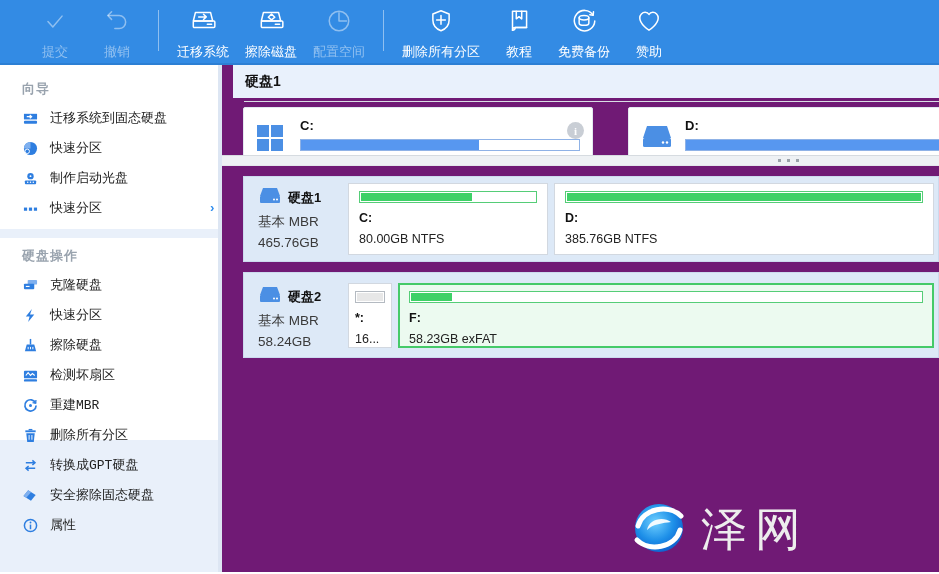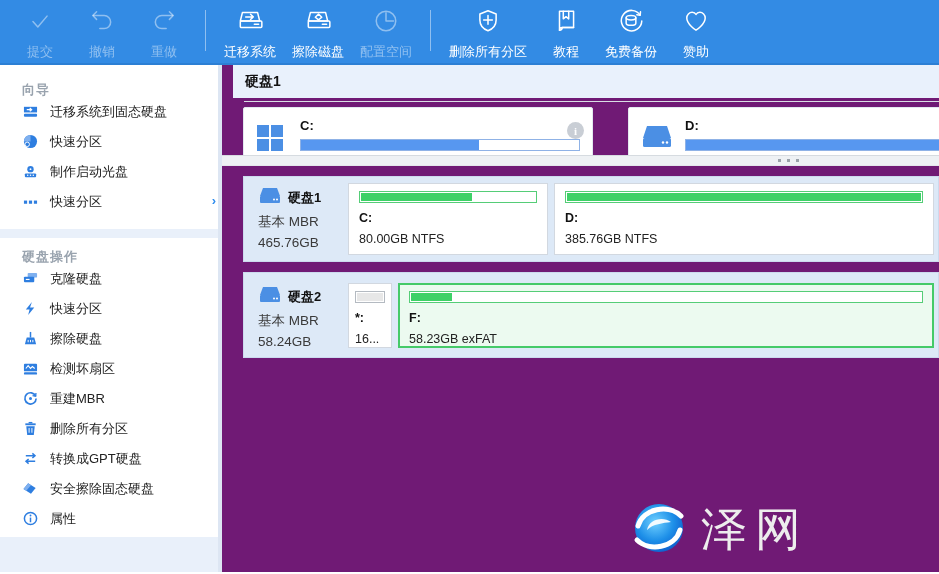--- a/index.html
+++ b/index.html
@@ -1,32 +1,32 @@
 <!DOCTYPE html>
 <html><head>
 <meta charset="utf-8">
 <style>
   * { margin:0; padding:0; box-sizing:border-box; }
   html,body { width:939px; height:574px; overflow:hidden; font-family:"Liberation Sans","DejaVu Sans",sans-serif; background:#fff; }
 
   
-  .toolbar { height:65px; background:#338be4; display:flex; align-items:stretch; padding-left:9px; border-bottom:2px solid #2c7fd4; }
+  .toolbar { height:65px; background:#338be4; display:flex; align-items:stretch; padding-left:24px; border-bottom:2px solid #2c7fd4; }
   .tbtn { min-width:62px; padding:6px 8px 4px; display:flex; flex-direction:column; align-items:center; justify-content:space-between; color:#fff; cursor:default; }
   .tbtn .ticon { height:30px; display:flex; align-items:center; justify-content:center; }
   .tbtn .tlabel { font-size:13px; line-height:15px; white-space:nowrap; }
   .tbtn.disabled { color:rgba(255,255,255,0.45); }
   .tsep { width:1px; background:rgba(255,255,255,0.45); margin:10px 10px 12px; }
   .ticon svg { stroke:currentColor; fill:none; stroke-width:1.4; stroke-linecap:round; stroke-linejoin:round; }
 
   
   .bodywrap { display:flex; height:507px; }
   .sidebar { width:222px; background:#e9f0fa; border-right:4px solid #dde6f3; flex:none; }
-  .side-panel { background:#fff; height:472px; padding-top:12px; }
+  .side-panel { background:#fff; height:375px; padding-top:12px;font-family:Liberation Mono, monospace; }
   .side-heading { height:26px; line-height:26px; padding-left:22px; color:#99a3ae; font-size:13px; font-weight:700; letter-spacing:1px; }
-  .side-item { height:30px; display:flex; gap:12px; padding-left:22px; padding-right:2px; font-size:13px; color:#222; cursor:pointer; position:relative; }
+  .side-item { height:30px; display:flex; align-items:center; gap:12px; padding-left:22px; padding-right:2px; font-size:13px; color:#222; cursor:pointer; position:relative; }
   .sicon { width:16px; height:16px; flex:none; display:flex; align-items:center; justify-content:center; }
   .sicon svg { width:15px; height:15px; }
   .side-gap { height:9px; background:#e9f0fa; margin:6px 0; }
   .chev { margin-left:auto; color:#2e8cee; font-size:13px; font-weight:700; }
 
   .main { flex:1; position:relative; overflow:hidden; background:#701a75; }
 
   
   .tab-band { margin-left:11px; height:33px; background:#e9f1fc; display:flex; align-items:center; }
   .tab-label { padding-left:12px; font-size:14px; font-weight:700; color:#111; }
@@ -86,29 +86,20 @@
   </div>
   <div class="tbtn disabled">
     <span class="ticon">
         <svg width="26" height="26" viewBox="0 0 24 24">
           <path d="M7 3.5L3.5 7 7 10.5"></path>
           <path d="M4 7h10a6 6 0 0 1 0 12h-4"></path>
         </svg>
       </span>
     <span class="tlabel">撤销</span>
   </div>
-  <div class="tbtn disabled">
-    <span class="ticon">
-        <svg width="26" height="26" viewBox="0 0 24 24">
-          <path d="M17 3.5L20.5 7 17 10.5"></path>
-          <path d="M20 7H10a6 6 0 0 0 0 12h4"></path>
-        </svg>
-      </span>
-    <span class="tlabel">重做</span>
-  </div>
 
   <div class="tsep"></div>
 
   <div class="tbtn">
     <span class="ticon">
         <svg width="28" height="26" viewBox="0 0 26 24">
           <path d="M6 4h14l2 8H4z"></path>
           <path d="M9 8.2h7M13.5 5.8l2.5 2.4-2.5 2.4"></path>
           <rect x="4" y="12" width="20" height="6" rx="1"></rect>
           <path d="M17 15h4"></path>

